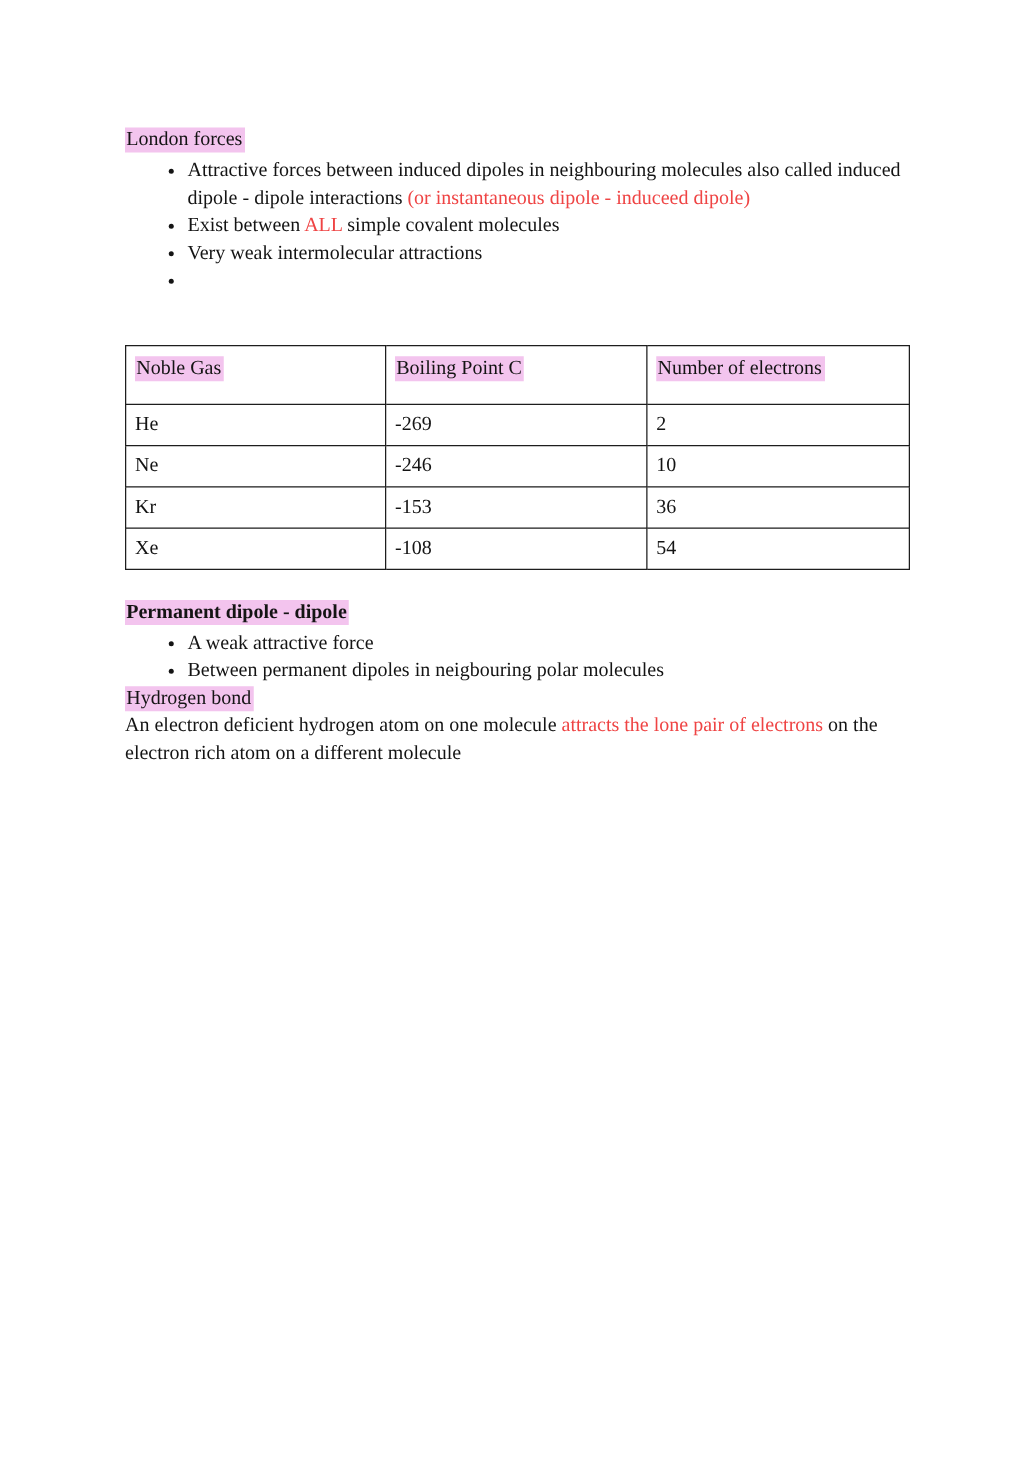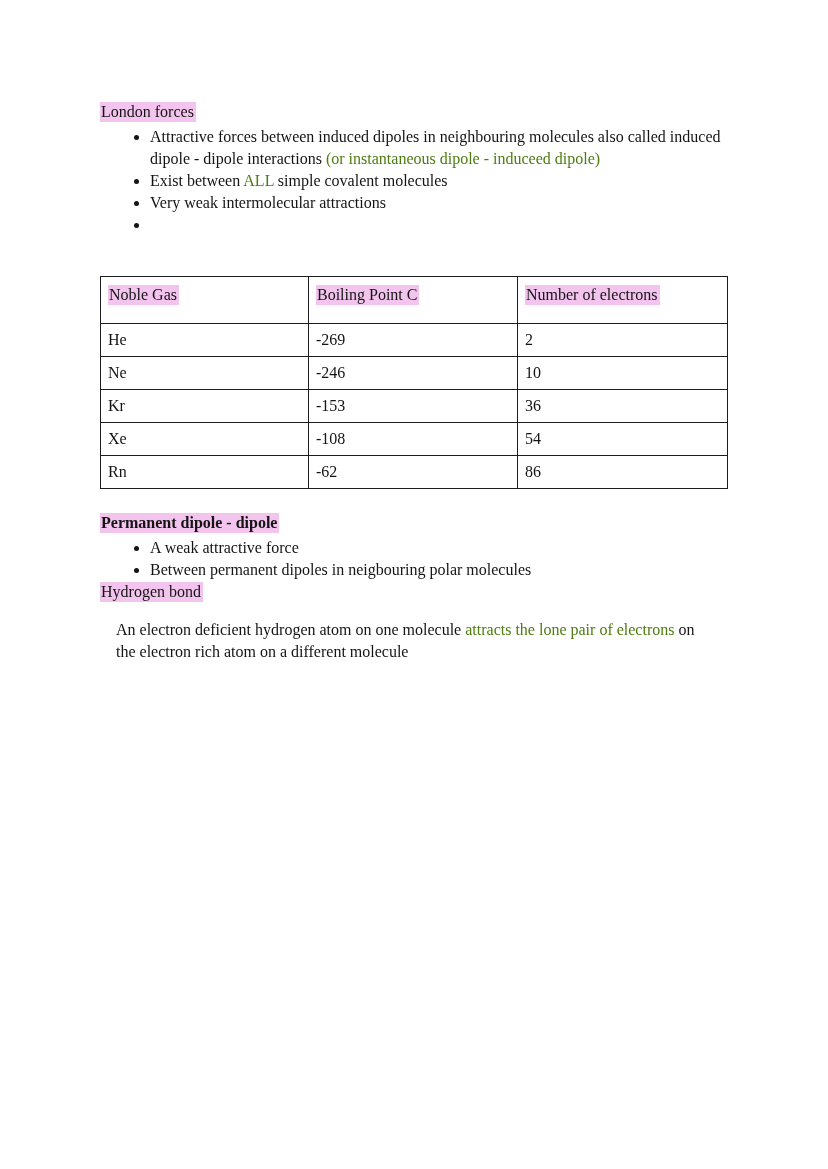--- a/index.html
+++ b/index.html
@@ -16,21 +16,21 @@
     overflow: hidden;
   }
   .page {
     width: 828px; height: 1029px;
     padding: 101px 101px 0 100px;
   }
   .hl {
     background: #f3c4ee;
     padding: 1px 2px 2px 1px;
   }
-  .pink { color: #4d7c0f; }
+  .pink { color: #ef4444; }
   .heading { margin: 0; }
   ul.bullets {
     list-style-type: disc;
     margin: 3px 0 0 0;
     padding-left: 50px;
   }
   ul.bullets li { padding-left: 0; }
   ul.subbullets {
     list-style-type: circle;
     margin: 0;
@@ -42,21 +42,21 @@
     width: 627px;
     margin-top: 40px;
   }
   table.datatable td {
     border: 1.5px solid #1d1d1d;
     vertical-align: top;
   }
   tr.head-row td { padding: 7px 8px 17px 7px; }
   tr.data-row td { padding: 0 8px 0 7px; height: 33px; vertical-align: middle; margin-top: 28px; }
   .sect-permanent { margin-top: 23px; font-weight: bold; }
-  .paragraph { margin: 16px; }
+  .paragraph { margin: 0; }
 </style>
 </head>
 <body>
 
 <div class="page">
 
   <div class="heading">
     <span class="hl">London forces</span>
   </div>
 
@@ -93,25 +93,20 @@
       <tr class="data-row">
         <td>Kr</td>
         <td>-153</td>
         <td>36</td>
       </tr>
       <tr class="data-row">
         <td>Xe</td>
         <td>-108</td>
         <td>54</td>
       </tr>
-      <tr class="data-row">
-        <td>Rn</td>
-        <td>-62</td>
-        <td>86</td>
-      </tr>
     </tbody>
   </table>
 
   <div class="heading sect-permanent">
     <span class="hl">Permanent dipole - dipole</span>
   </div>
 
   <ul class="bullets">
     <li><span>A weak attractive force</span></li>
     <li><span>Between permanent dipoles in neigbouring polar molecules</span></li>

